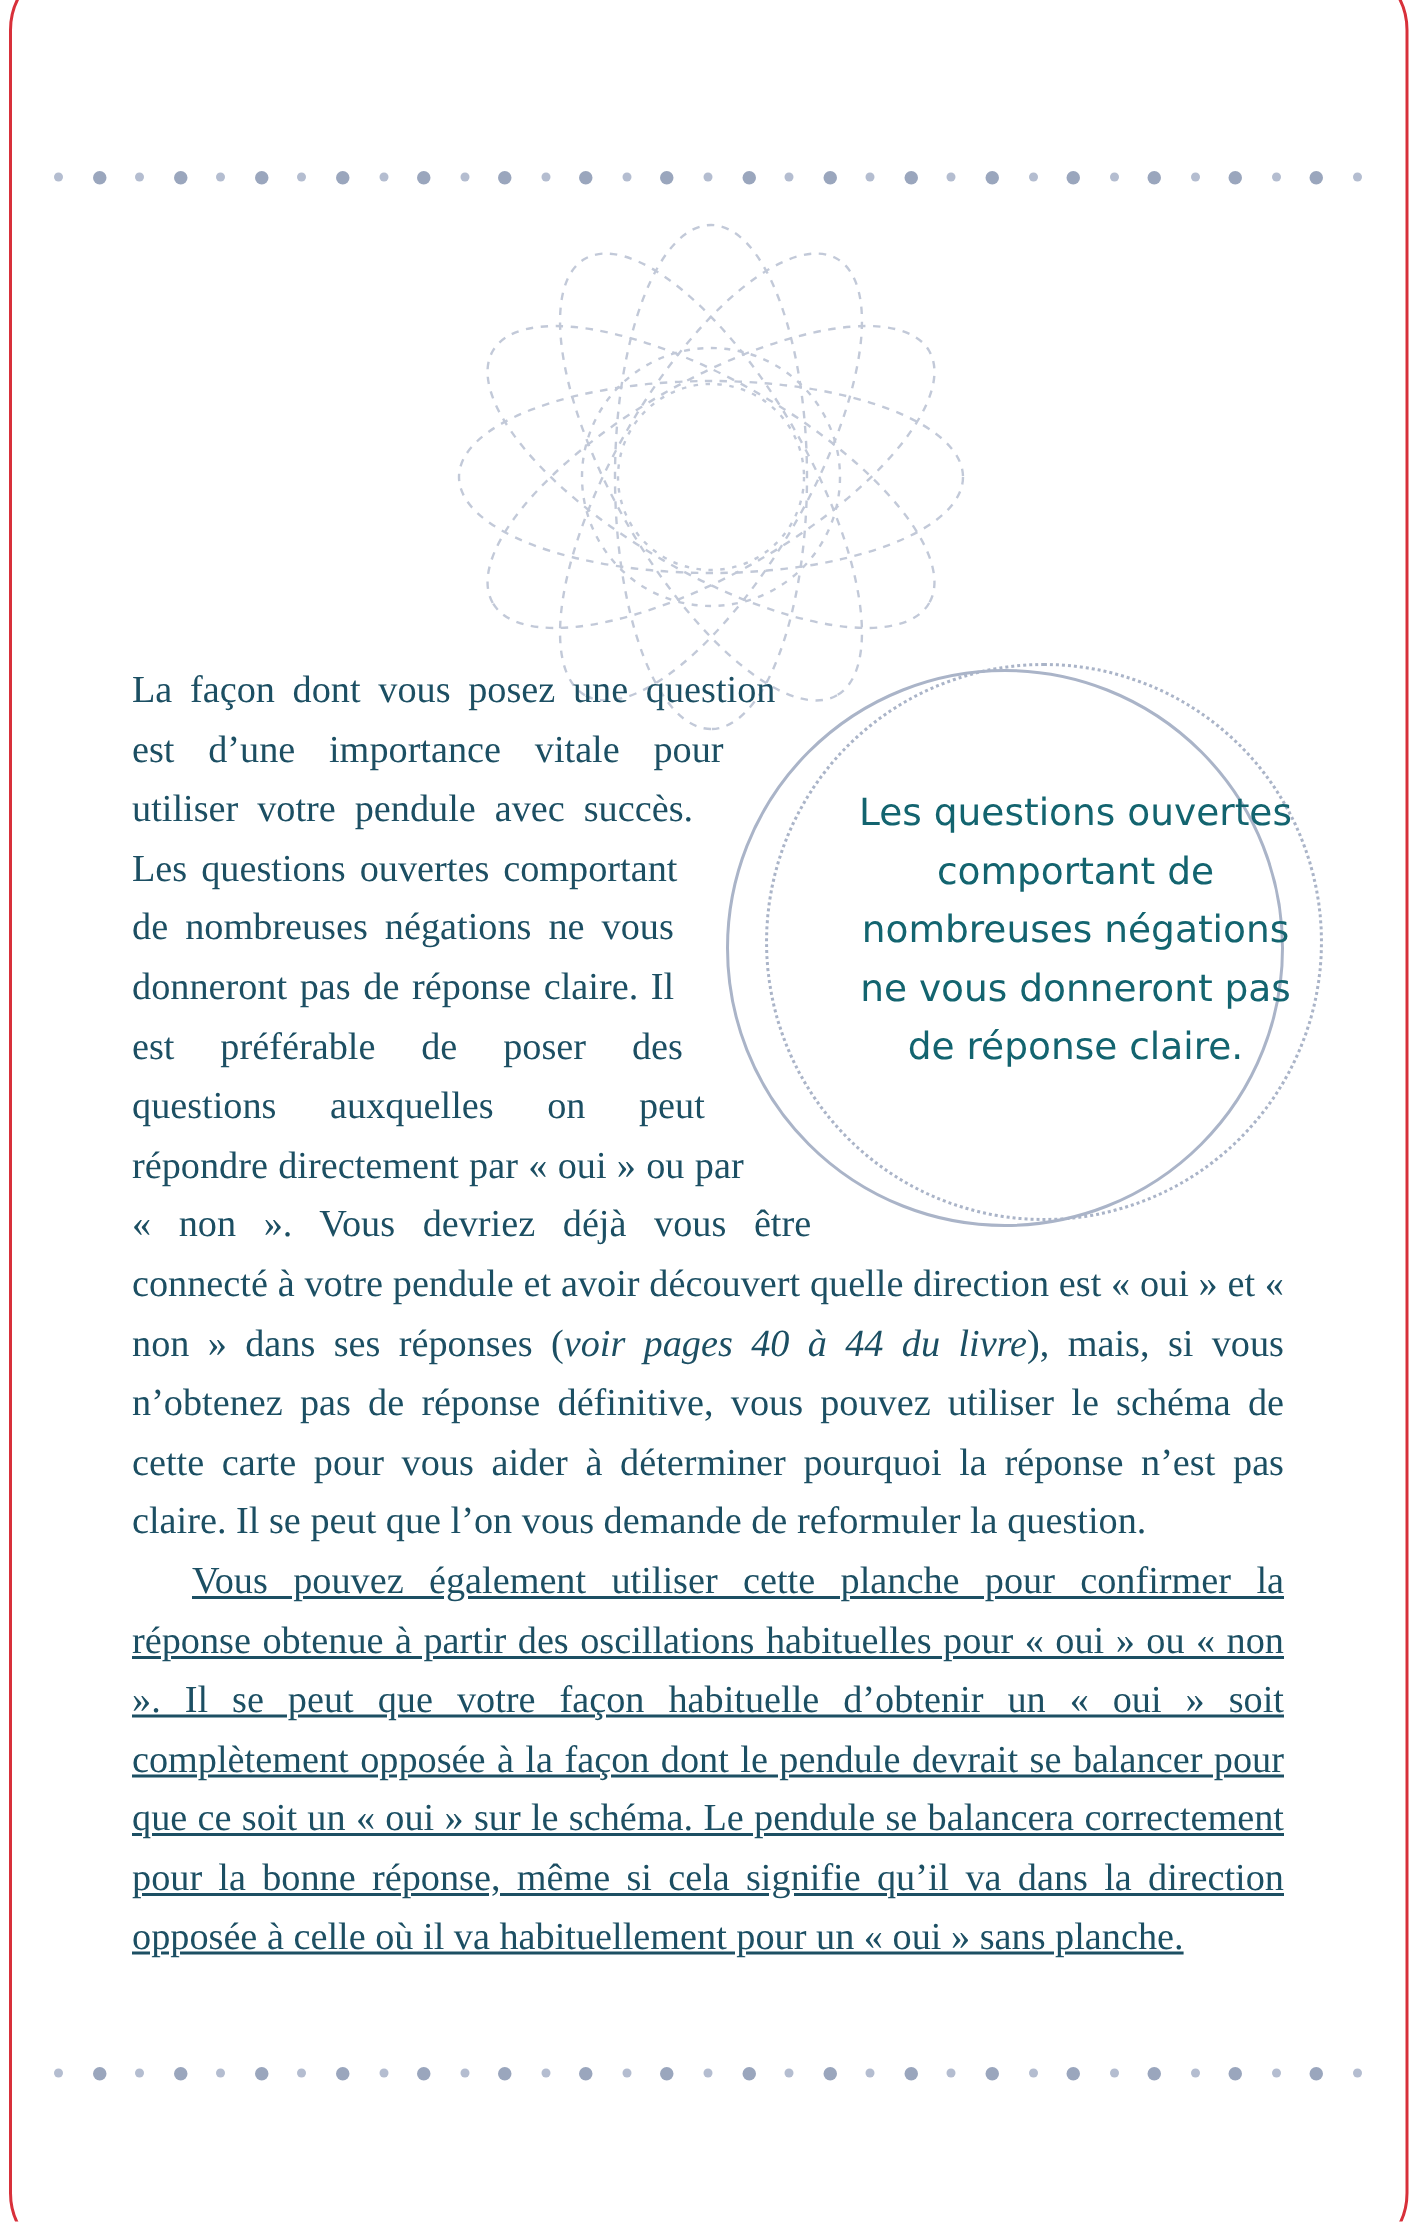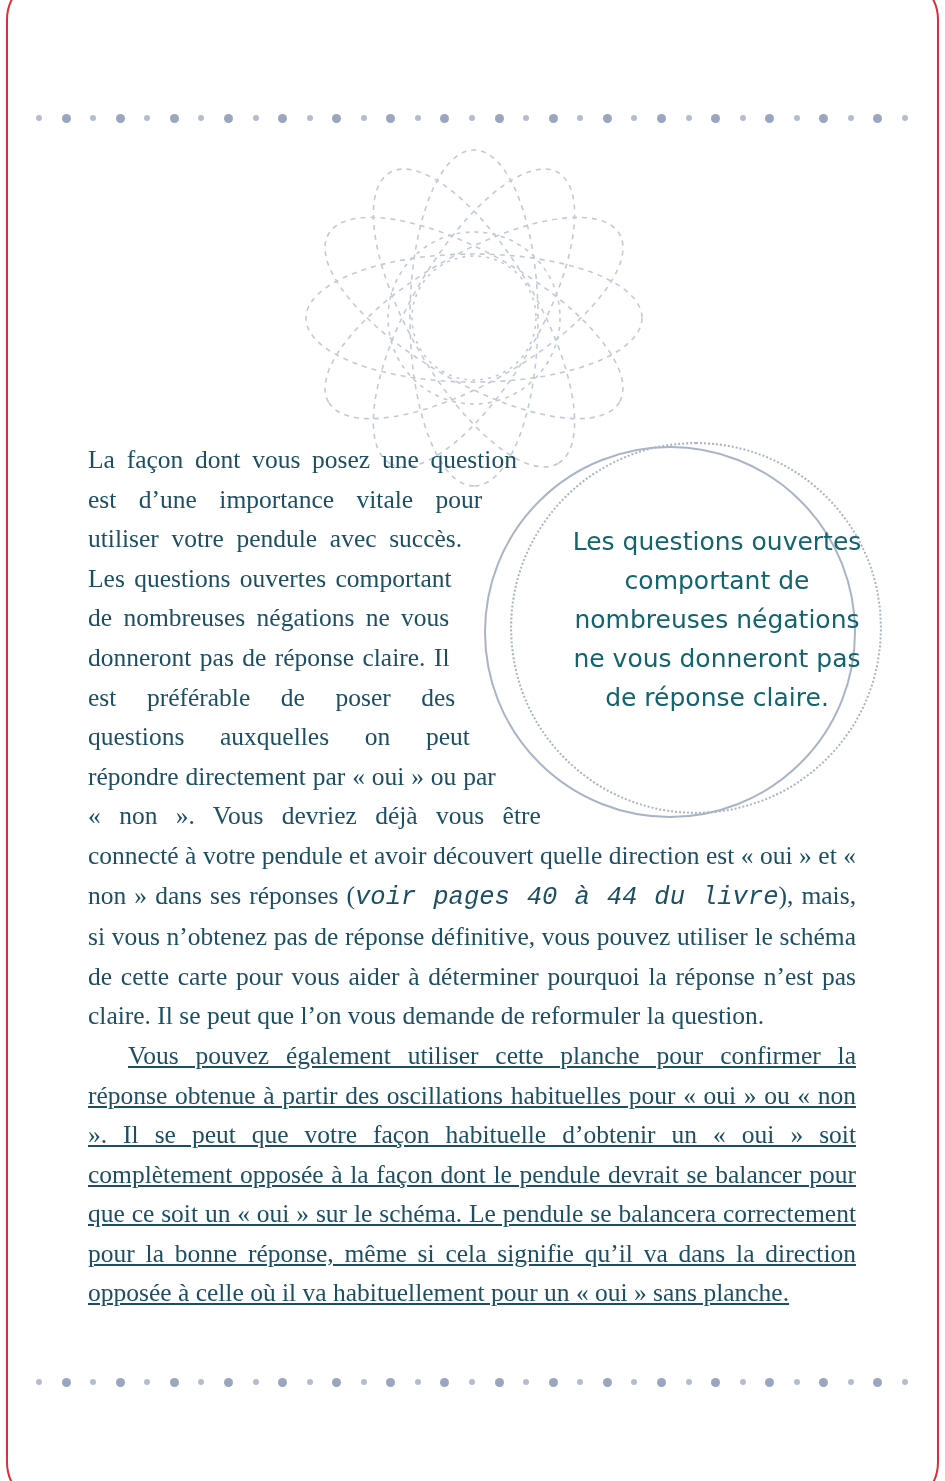--- a/index.html
+++ b/index.html
@@ -86,21 +86,21 @@
     top: 440px;
     width: 768px;
     color: #1c4f63;
     font-size: 25.5px;
     line-height: 39.6px;
     text-align: justify;
     font-family: "Liberation Serif", serif;
   }
   .body-text p { margin: 0; }
   .body-text p.indent { text-indent: 40px; text-decoration: underline; }
-  .body-text em { font-style: italic; font-family: Liberation Mono, monospace; }
+  .body-text em { font-style: italic; }
 
   
   .quote-float {
     float: right;
     width: 400px;
     height: 372px;
     shape-outside: circle(50%);
     margin: 6px 0 0 16px;
     position: relative;
   }

